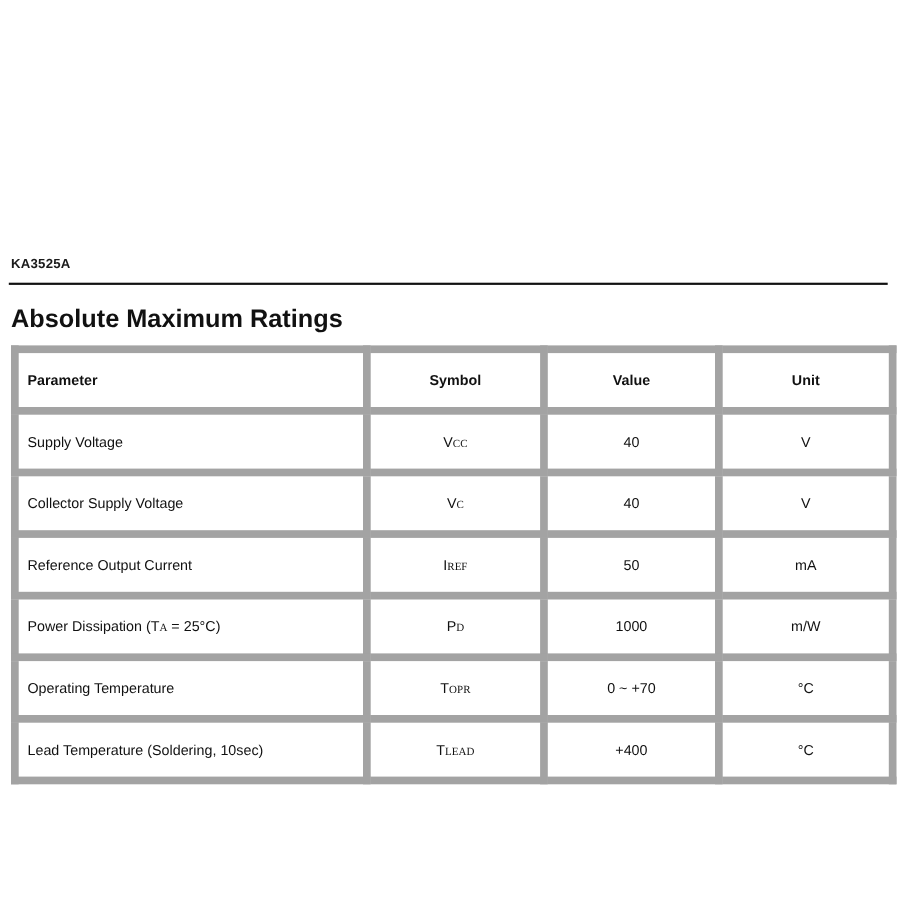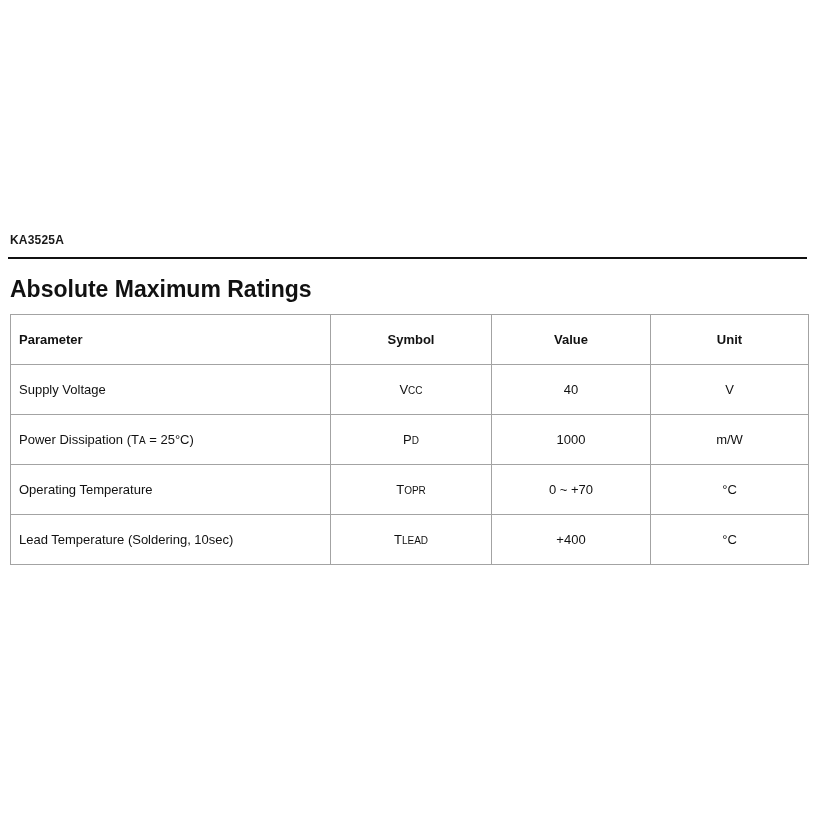--- a/index.html
+++ b/index.html
@@ -42,34 +42,35 @@
     position: absolute;
     left: 10px;
     top: 314px;
     width: 798px;
     border-collapse: collapse;
     table-layout: fixed;
     font-size: 13px;
     color: #111111;
   }
   table.ratings th, table.ratings td {
-    border: 1px solid #a3a3a3;
+    border: 7px solid #a3a3a3;
     height: 25px;
     padding: 17px;
     vertical-align: middle;
     text-align: center;
     white-space: nowrap;
   }
   table.ratings thead th { height: 22px; font-size: 13px; font-weight: bold; }
   table.ratings th.col-param, table.ratings td.col-param {
     text-align: left;
     padding-left: 8px;
   }
   .sub {
     font-size: 10px;
+    font-family: Liberation Serif, serif;
   }
 </style>
 </head>
 <body>
 
 <div class="page">
 
   <div class="doc-id">KA3525A</div>
 
   <div class="top-rule"></div>
@@ -92,20 +93,32 @@
       </tr>
     </thead>
     <tbody>
         <tr>
           <td class="col-param"><span>Supply Voltage</span></td>
           <td><span>V</span><span class="sub">CC</span></td>
           <td>40</td>
           <td>V</td>
         </tr>
         <tr>
+          <td class="col-param"><span>Collector Supply Voltage</span></td>
+          <td><span>V</span><span class="sub">C</span></td>
+          <td>40</td>
+          <td>V</td>
+        </tr>
+        <tr>
+          <td class="col-param"><span>Reference Output Current</span></td>
+          <td><span>I</span><span class="sub">REF</span></td>
+          <td>50</td>
+          <td>mA</td>
+        </tr>
+        <tr>
           <td class="col-param"><span>Power Dissipation (T</span><span class="sub">A</span><span> = 25°C)</span></td>
           <td><span>P</span><span class="sub">D</span></td>
           <td>1000</td>
           <td>m/W</td>
         </tr>
         <tr>
           <td class="col-param"><span>Operating Temperature</span></td>
           <td><span>T</span><span class="sub">OPR</span></td>
           <td>0 ~ +70</td>
           <td>°C</td>

